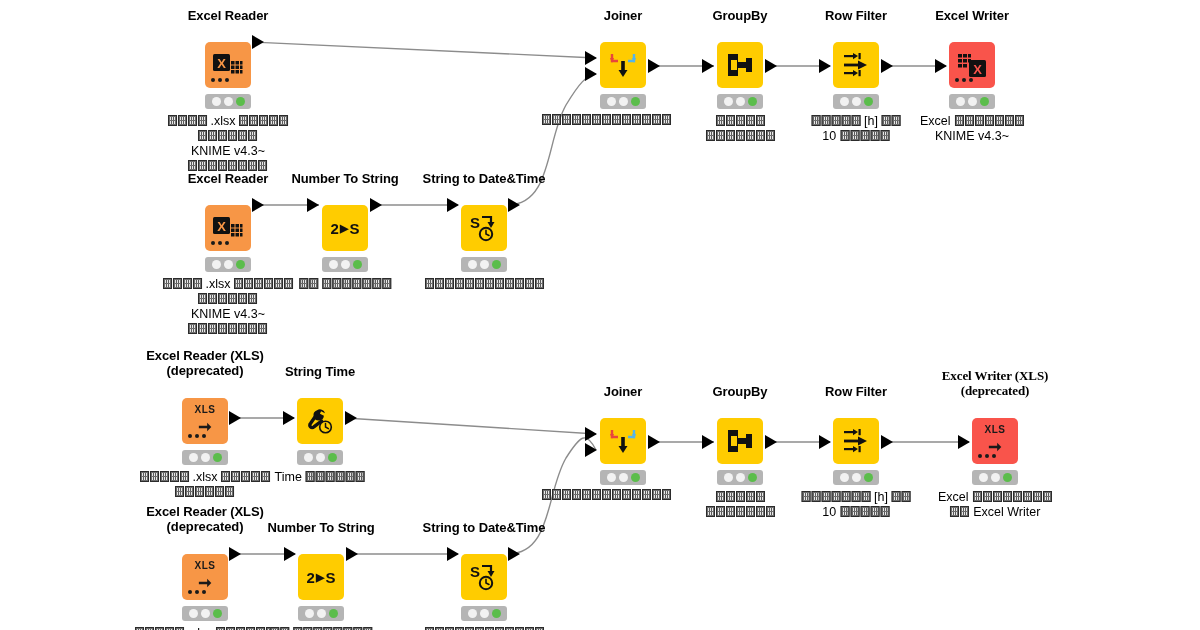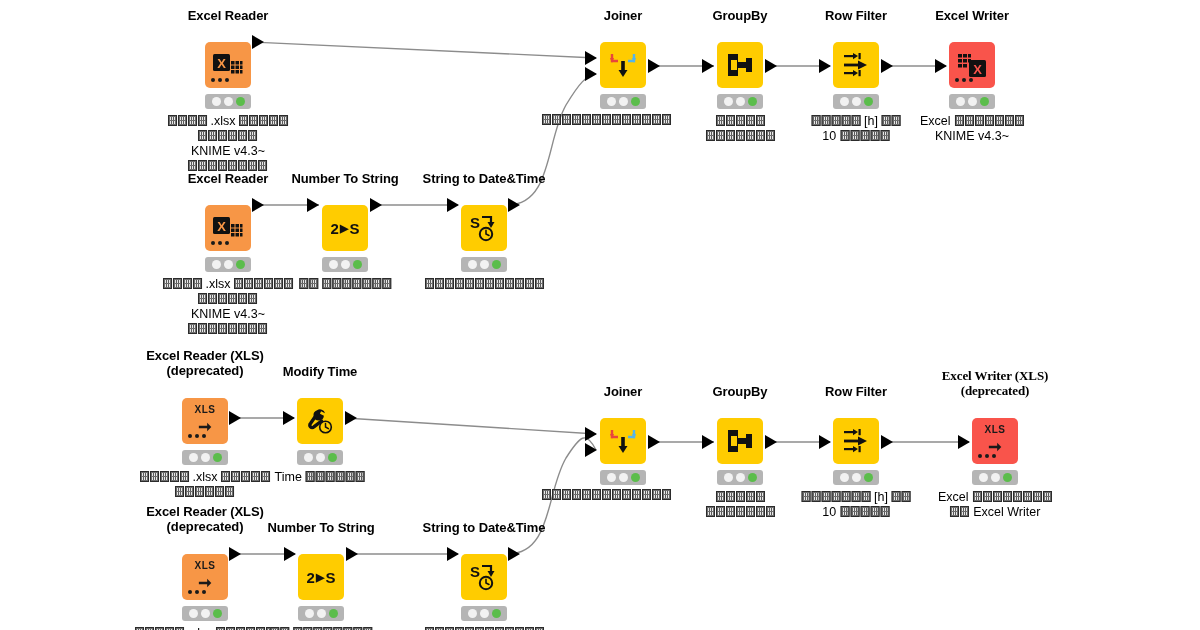--- a/index.html
+++ b/index.html
@@ -530,21 +530,21 @@
         <i class="on"></i>
       </div>
     <div class="node-note">
         <div><span class="tofu"></span><span class="tofu"></span><span class="tofu"></span><span class="tofu"></span><span class="tofu"></span> .xlsx <span class="tofu"></span><span class="tofu"></span><span class="tofu"></span><span class="tofu"></span><span class="tofu"></span></div>
         <div><span class="tofu"></span><span class="tofu"></span><span class="tofu"></span><span class="tofu"></span><span class="tofu"></span><span class="tofu"></span></div>
       </div>
   </div>
 
   <div class="node" style="left:320px; top:398px;">
     <div class="node-title" style="top:-34px;">
-      <div>Modify Time</div>
+      <div>String Time</div>
     </div>
     <div class="node-box yellow">
       <div class="glyph">
         <svg width="30" height="30" viewBox="0 0 30 30">
           <path d="M14.2,3.6 a5.2,5.2 0 1 0 4.6,7.4 l-3.1,-3.1 1.9,-1.9 3.1,3.1 a5.2,5.2 0 0 0 -6.5,-5.5 z" fill="#111" transform="rotate(-20 15 10)"></path>
           <path d="M11,9.5 L5.5,17.5 a2.4,2.4 0 0 0 3.4,3.4 L16.5,15" stroke="#111" stroke-width="3.4" fill="none" stroke-linecap="round"></path>
           <circle cx="20.5" cy="21" r="6.6" fill="#111"></circle>
           <circle cx="20.5" cy="21" r="5" fill="#FFCC00"></circle>
           <path d="M20.5,17.4 L20.5,21 L23.4,22.6" stroke="#111" stroke-width="1.5" fill="none" stroke-linecap="round"></path>
         </svg>

